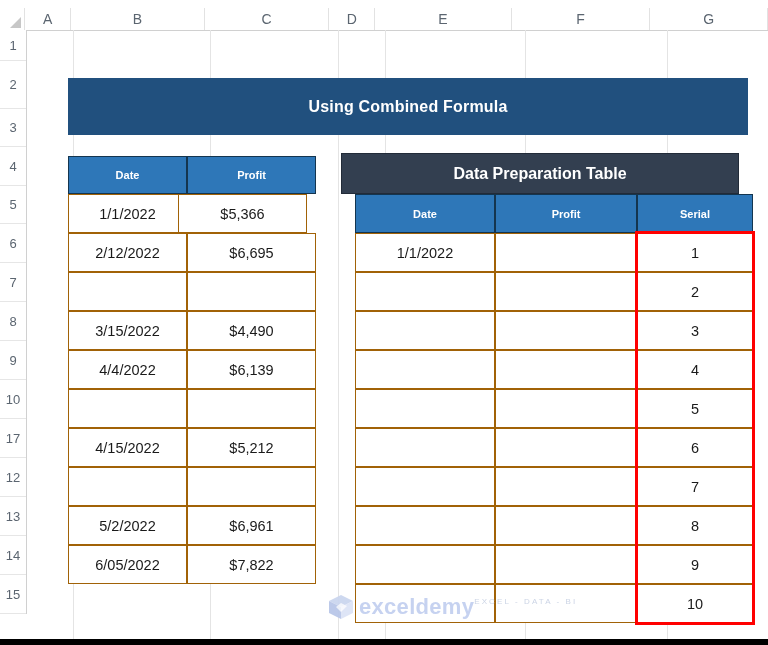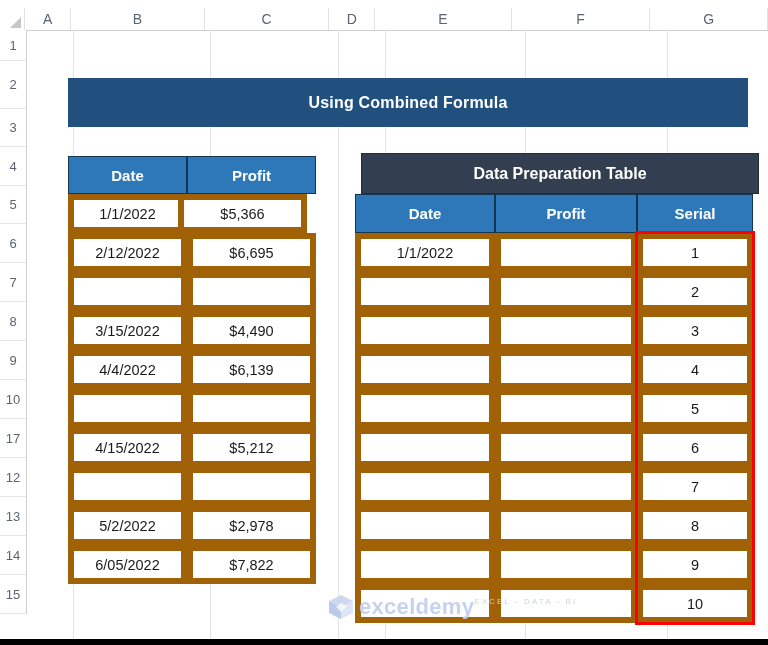--- a/index.html
+++ b/index.html
@@ -104,29 +104,29 @@
   
   .cell {
     position: absolute;
     box-sizing: border-box;
     display: flex;
     align-items: center;
     justify-content: center;
     font-size: 14.5px;
     color: #1a1a1a;
     background: #ffffff;
-    border: 6px solid #a16207;
+    border: 1px solid #a16207;
     font-family: "Liberation Sans", sans-serif;
   }
   .hdr {
     background: #2e77b8;
     color: #ffffff;
     font-weight: bold;
     border: 1px solid #14354f;
-    font-size: 15px;
+    font-size: 11px;
   }
   .darkhdr {
     background: #333f50;
     color: #ffffff;
     font-weight: bold;
     font-size: 16px;
     border: 1px solid #222b38;
   }
 
   
@@ -214,21 +214,21 @@
     <div class="row-head" style="height:39px">15</div>
   </div>
 
   <div class="vline" style="left:73px;  height:615px"></div>
   <div class="vline" style="left:210px; height:615px"></div>
   <div class="vline" style="left:338px; height:615px"></div>
   <div class="vline" style="left:385px; height:615px"></div>
   <div class="vline" style="left:525px; height:615px"></div>
   <div class="vline" style="left:667px; height:615px"></div>
 
-  <div class="title-banner" style="left:68px; top:78px; width:680px; height:49px;">
+  <div class="title-banner" style="left:68px; top:78px; width:680px; height:57px;">
     <span>Using Combined Formula</span>
   </div>
 
   <div class="cell hdr" style="left:68px;  top:156px; width:119px; height:38px;">Date</div>
   <div class="cell hdr" style="left:187px; top:156px; width:129px; height:38px;">Profit</div>
 
   <div class="cell" style="left:68px;  top:194px; width:119px; height:39px;">1/1/2022</div>
   <div class="cell" style="left:178px; top:194px; width:129px; height:39px;">$5,366</div>
 
   <div class="cell" style="left:68px;  top:233px; width:119px; height:39px;">2/12/2022</div>
@@ -246,26 +246,26 @@
   <div class="cell" style="left:68px;  top:389px; width:119px; height:39px;"></div>
   <div class="cell" style="left:187px; top:389px; width:129px; height:39px;"></div>
 
   <div class="cell" style="left:68px;  top:428px; width:119px; height:39px;">4/15/2022</div>
   <div class="cell" style="left:187px; top:428px; width:129px; height:39px;">$5,212</div>
 
   <div class="cell" style="left:68px;  top:467px; width:119px; height:39px;"></div>
   <div class="cell" style="left:187px; top:467px; width:129px; height:39px;"></div>
 
   <div class="cell" style="left:68px;  top:506px; width:119px; height:39px;">5/2/2022</div>
-  <div class="cell" style="left:187px; top:506px; width:129px; height:39px;">$2,978</div>
+  <div class="cell" style="left:187px; top:506px; width:129px; height:39px;">$6,961</div>
 
   <div class="cell" style="left:68px;  top:545px; width:119px; height:39px;">6/05/2022</div>
   <div class="cell" style="left:187px; top:545px; width:129px; height:39px;">$7,822</div>
 
-  <div class="cell darkhdr" style="left:361px; top:153px; width:398px; height:41px;">Data Preparation Table</div>
+  <div class="cell darkhdr" style="left:341px; top:153px; width:398px; height:41px;">Data Preparation Table</div>
 
   <div class="cell hdr" style="left:355px; top:194px; width:140px; height:39px;">Date</div>
   <div class="cell hdr" style="left:495px; top:194px; width:142px; height:39px;">Profit</div>
   <div class="cell hdr" style="left:637px; top:194px; width:116px; height:39px;">Serial</div>
 
   <div class="cell" style="left:355px; top:233px; width:140px; height:39px;">1/1/2022</div>
   <div class="cell" style="left:495px; top:233px; width:142px; height:39px;"></div>
   <div class="cell" style="left:637px; top:233px; width:116px; height:39px;">1</div>
 
   <div class="cell" style="left:355px; top:272px; width:140px; height:39px;"></div>

